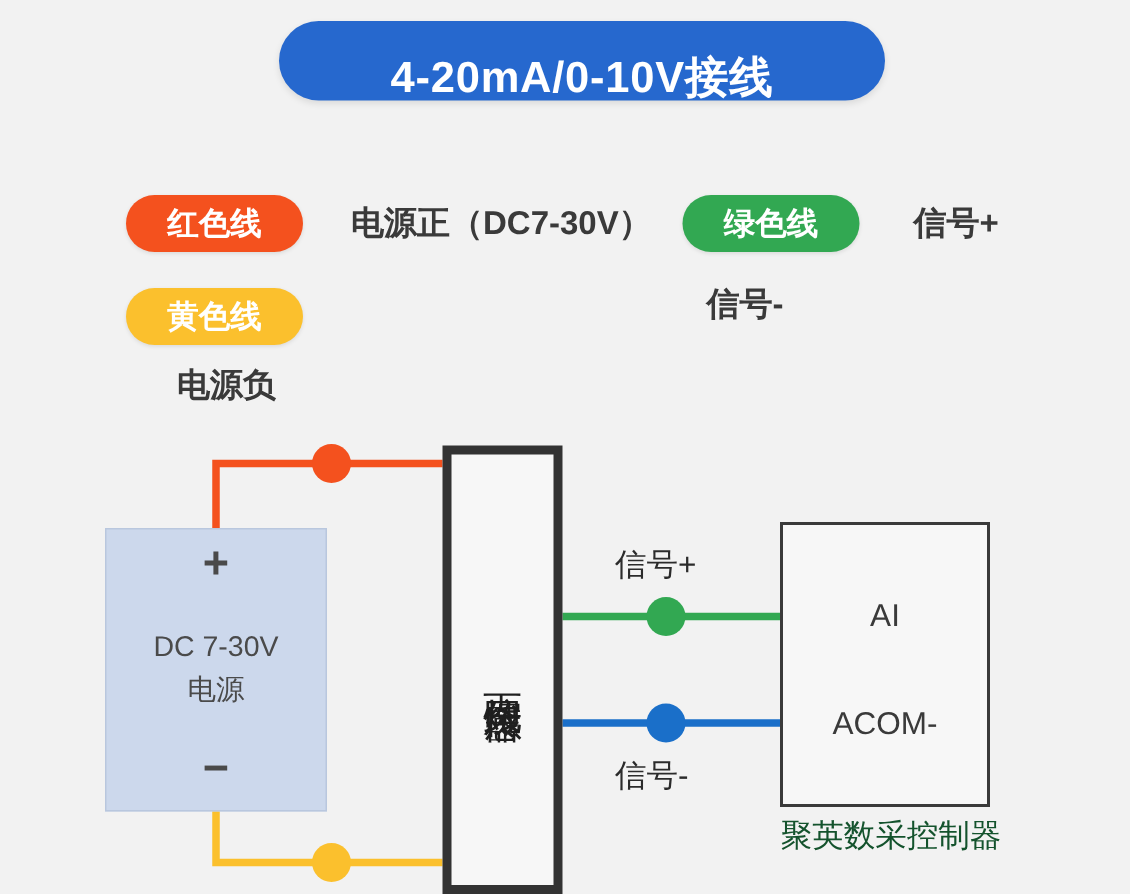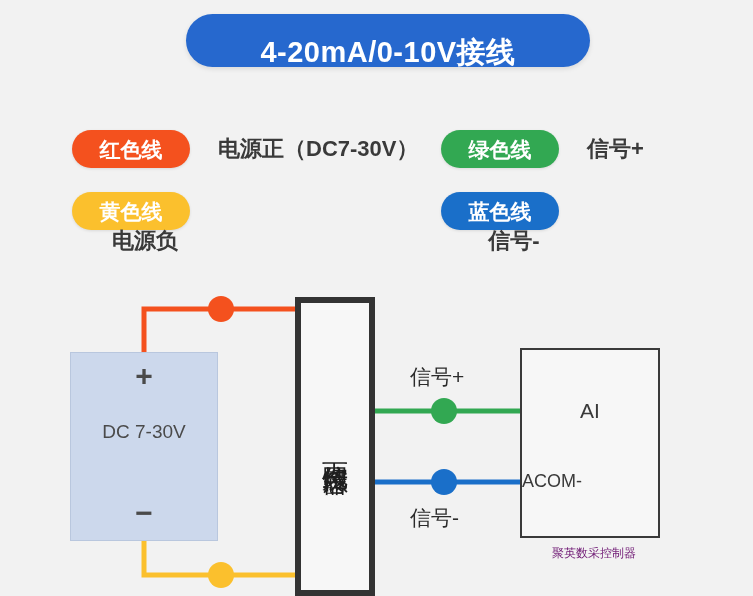--- a/index.html
+++ b/index.html
@@ -49,22 +49,22 @@
     left: 0;
     top: 130px;
     width: 753px;
     height: 118px;
   }
   .legend-row {
     position: absolute;
     display: flex;
     align-items: center;
   }
-  .legend-col-left  { left: 72px; }
-  .legend-col-right { left: 441px; }
+  .legend-col-left  { left: 84px; gap: 16px; }
+  .legend-col-right { left: 455px; gap: 20px; }
   .legend-row-1 { top: 0px; }
   .legend-row-2 { top: 62px; flex-direction: column; }
 
   .legend-pill {
     height: 38px;
     min-width: 118px;
     border-radius: 19px;
     display: flex;
     align-items: center;
     justify-content: center;
@@ -73,21 +73,21 @@
     box-shadow: 0 1px 3px rgba(0,0,0,0.10);
   }
   .legend-pill-text {
     color: #ffffff;
     font-size: 21px;
     font-weight: bold;
     white-space: nowrap;
     line-height: 1;
   }
   .legend-desc {
-    margin-left: 28px;
+    margin-left: 16px;
     color: #3a3a3a;
     font-size: 22px;
     font-weight: bold;
     white-space: nowrap;
     line-height: 1;
   }
 
   
   .diagram {
     position: absolute;
@@ -185,32 +185,33 @@
     text-align: center;
     font-size: 21px;
     color: #3a3a3a;
     line-height: 1;
   }
   .controller-acom {
     position: absolute;
     top: 122px;
     left: 0;
     width: 100%;
-    font-size: 18px;
+    text-align: center;
+    font-size: 21px;
     color: #3a3a3a;
     line-height: 1;
   }
   .controller-caption {
     position: absolute;
     left: 504px;
     top: 547px;
     width: 180px;
     text-align: center;
-    font-size: 12px;
-    color: #701a75;
+    font-size: 21px;
+    color: #14532d;
     line-height: 1;
   }
 
   
   .wire-label {
     position: absolute;
     font-size: 21px;
     color: #2b2b2b;
     line-height: 1;
     white-space: nowrap;
@@ -244,23 +245,20 @@
     </div>
 
     <div class="legend-row legend-col-right legend-row-1">
       <div class="legend-pill" id="pill-2" style="background: rgb(50, 168, 82);">
         <span class="legend-pill-text">绿色线</span>
       </div>
       <span class="legend-desc">信号+</span>
     </div>
 
     <div class="legend-row legend-col-right legend-row-2">
-      <div class="legend-pill" id="pill-3" style="background: rgb(26, 111, 201);">
-        <span class="legend-pill-text">蓝色线</span>
-      </div>
       <span class="legend-desc">信号-</span>
     </div>
 
   </div>
 
   <div class="diagram">
     <svg width="753" height="596" viewBox="0 0 753 596" xmlns="http://www.w3.org/2000/svg">
 
       <polyline id="wire-red" points="144,360 144,309 302,309" fill="none" stroke="#f4511e" stroke-width="5"></polyline>
       <circle id="dot-red" cx="221" cy="309" r="13" fill="#f4511e"></circle>
@@ -273,20 +271,21 @@
 
       <line id="wire-blue" x1="368" y1="482" x2="524" y2="482" stroke="#1a6fc9" stroke-width="5"></line>
       <circle id="dot-blue" cx="444" cy="482" r="13" fill="#1a6fc9"></circle>
     </svg>
   </div>
 
   <div class="power-box" id="power-box" style="background: rgb(204, 216, 236);">
     <div class="power-plus">+</div>
     <div class="power-center">
       <div>DC 7-30V</div>
+      <div>电源</div>
     </div>
     <div class="power-minus">−</div>
   </div>
 
   <div class="sensor-box" id="sensor-box" style="border-color: rgb(51, 51, 51);">
     <span class="sensor-text">丙烷传感器</span>
   </div>
 
   <div class="controller-box" id="controller-box" style="border-color: rgb(58, 58, 58);">
     <div class="controller-ai">AI</div>

